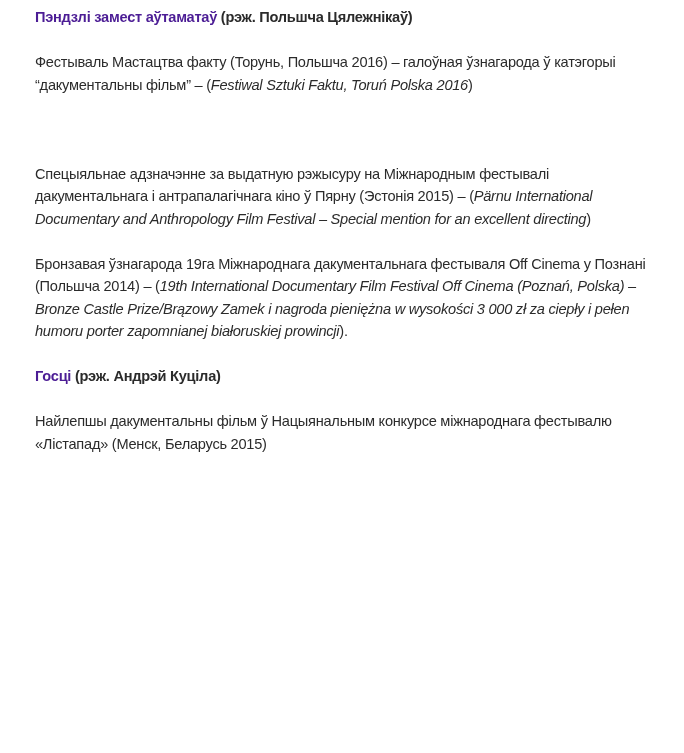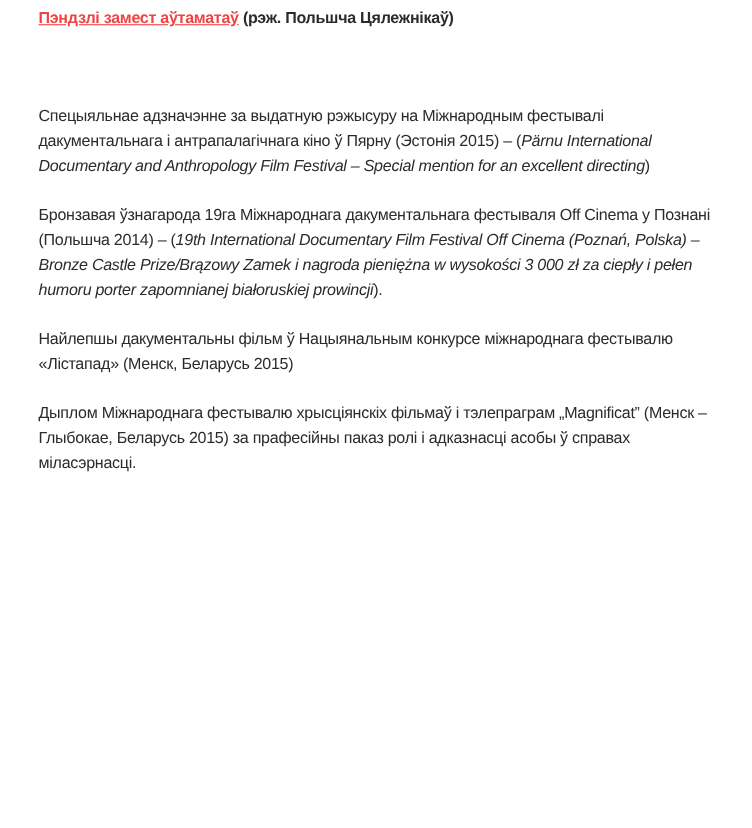--- a/index.html
+++ b/index.html
@@ -12,45 +12,47 @@
     position: absolute; left: 35px; top: 6px; width: 630px;
     font-size: 14.6px; line-height: 22.5px;
     letter-spacing: -0.25px;
   }
   .title {
     margin: 0 0 22.5px 0;
     font-weight: bold;
     color: #2b2b2b;
   }
   .title .film {
-    color: #ef4444;
-    text-decoration: underline;
+    color: #4c1d95;
   }
   p.award {
     margin: 0 0 22.5px 0;
   }
   em { font-style: italic; }
   .section-gap { height: 44px; }
 </style>
 </head>
 <body>
 
 <div class="content">
 
   <section>
     <div class="title">
       <span class="film">Пэндзлі замест аўтаматаў</span><span> (рэж. Польшча Цялежнікаў)</span>
     </div>
+    <p class="award"><span>Фестываль Мастацтва факту (Торунь, Польшча 2016) – галоўная ўзнагарода ў катэгорыі “дакументальны фільм” – (</span><em>Festiwal Sztuki Faktu, Toruń Polska 2016</em><span>)</span></p>
   </section>
 
   <div class="section-gap"></div>
 
   <section>
     <p class="award"><span>Спецыяльнае адзначэнне за выдатную рэжысуру на Міжнародным фестывалі дакументальнага і антрапалагічнага кіно ў Пярну (Эстонія 2015) – (</span><em>Pärnu International Documentary and Anthropology Film Festival – Special mention for an excellent directing</em><span>)</span></p>
     <p class="award"><span>Бронзавая ўзнагарода 19га Міжнароднага дакументальнага фестываля Off Cinema у Познані (Польшча 2014) – (</span><em>19th International Documentary Film Festival Off Cinema (Poznań, Polska) – Bronze Castle Prize/Brązowy Zamek i nagroda pieniężna w wysokości 3 000 zł za ciepły i pełen humoru porter zapomnianej białoruskiej prowincji</em><span>).</span></p>
   </section>
 
   <section>
+    <div class="title">
+      <span class="film">Госці</span><span> (рэж. Андрэй Куціла)</span>
+    </div>
     <p class="award"><span>Найлепшы дакументальны фільм ў Нацыянальным конкурсе міжнароднага фестывалю «Лістапад» (Менск, Беларусь 2015)</span></p>
-    <p class="award"><span>Дыплом Міжнароднага фестывалю хрысціянскіх фільмаў і тэлепраграм „Magnificat” (Менск – Глыбокае, Беларусь 2015) за прафесійны паказ ролі і адказнасці асобы ў справах міласэрнасці.</span></p>
   </section>
 
 </div>
 
 </body></html>

